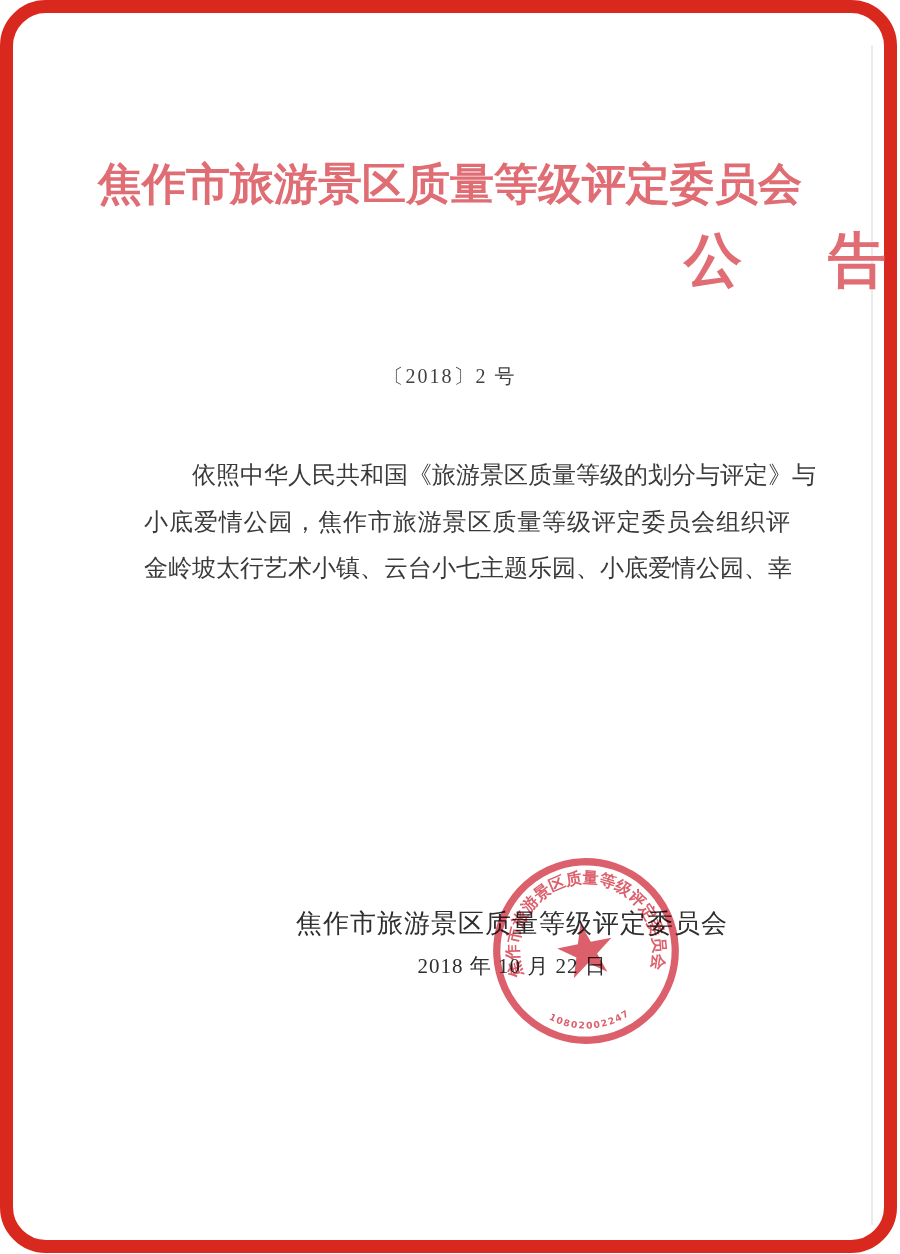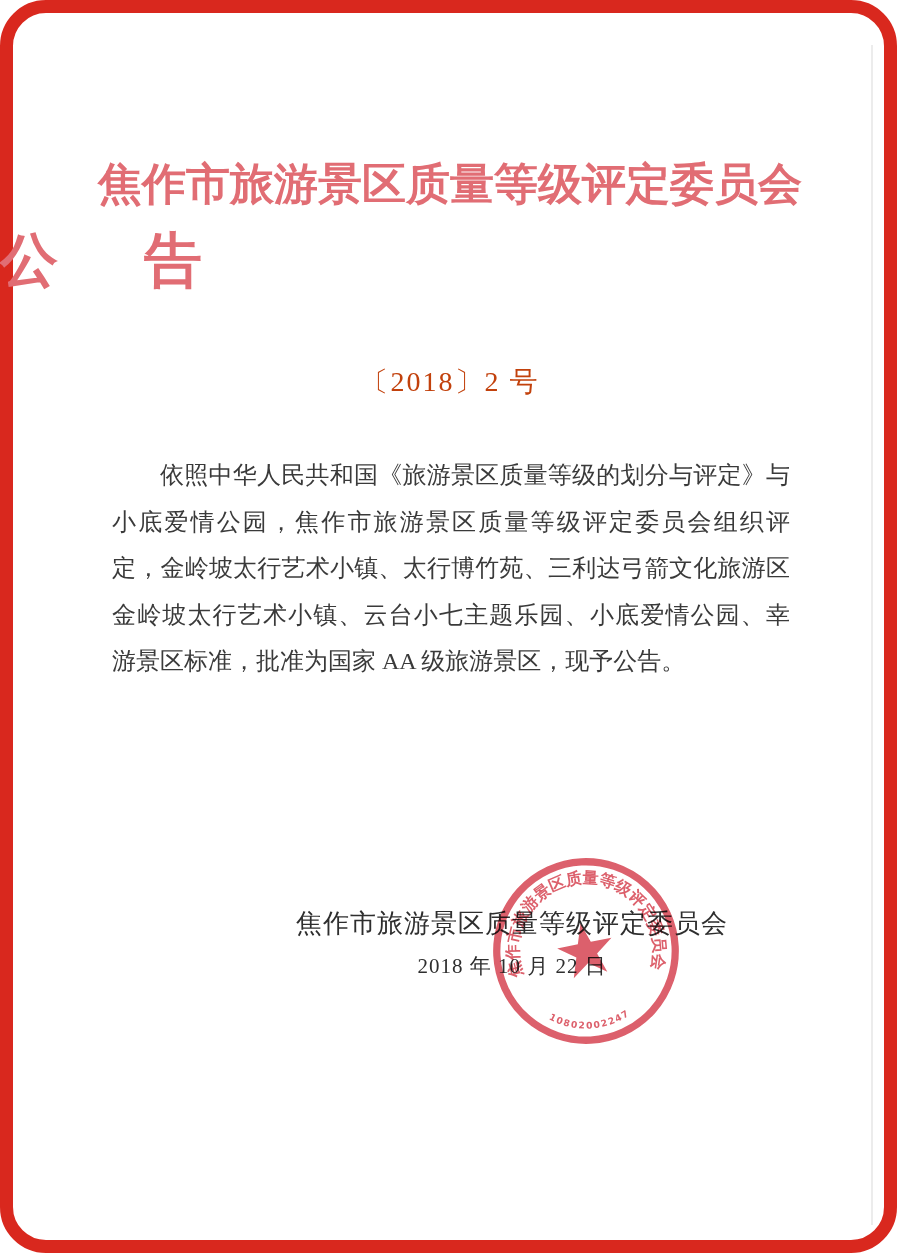--- a/index.html
+++ b/index.html
@@ -33,49 +33,50 @@
     text-align: center;
     font-size: 44px;
     font-weight: 700;
     letter-spacing: 0px;
     color: #e16d74;
     line-height: 54px;
   }
   .title-sub {
     position: absolute;
     top: 228px; left: 0; right: 0;
-    text-align: left;
+    text-align: right;
     font-size: 58px;
     font-weight: 700;
     letter-spacing: 14px;
     color: #e16d74;
     line-height: 66px;
   }
   .doc-number {
     position: absolute;
     top: 363px; left: 0; right: 0;
     text-align: center;
-    font-size: 28px;
+    font-size: 20px;
     letter-spacing: 2px;
-    color: #c2410c;
+    color: #404040;
   }
   .body-block {
     position: absolute;
     top: 452px; left: 112px;
     width: 678px;
     color: #3a3a3a;
   }
   .body-line {
     font-size: 24px;
     line-height: 46.5px;
     height: 46.5px;
     text-align: justify;
     text-align-last: justify;
     white-space: nowrap;
     overflow: visible;
+    margin-left: 32px;
   }
   .body-line.first { text-indent: 2em; }
   .body-line.last  { text-align-last: left; }
   .sign-block {
     position: absolute;
     top: 906px; right: 172px;
     display: flex;
     flex-direction: column;
     align-items: center;
   }
@@ -110,23 +111,21 @@
 <div class="frame"></div>
 <div class="scan-line"></div>
 
 <div class="title-main">焦作市旅游景区质量等级评定委员会</div>
 <div class="title-sub">公　告</div>
 <div class="doc-number">〔2018〕2 号</div>
 
 <div class="body-block">
   <div class="body-line first">依照中华人民共和国《旅游景区质量等级的划分与评定》与</div>
   <div class="body-line">小底爱情公园，焦作市旅游景区质量等级评定委员会组织评</div>
-  <div class="body-line">定，金岭坡太行艺术小镇、太行博竹苑、三利达弓箭文化旅游区</div>
   <div class="body-line">金岭坡太行艺术小镇、云台小七主题乐园、小底爱情公园、幸</div>
-  <div class="body-line last">游景区标准，批准为国家 AA 级旅游景区，现予公告。</div>
 </div>
 
 <div class="sign-block">
   <div class="issuer">焦作市旅游景区质量等级评定委员会</div>
   <div class="issue-date">2018 年 10 月 22 日</div>
 </div>
 
 <div class="seal">
   <svg viewBox="0 0 200 200" xmlns="http://www.w3.org/2000/svg">
     <circle cx="100" cy="100" r="92" fill="none" stroke="#d84a57" stroke-width="7.5"></circle>

